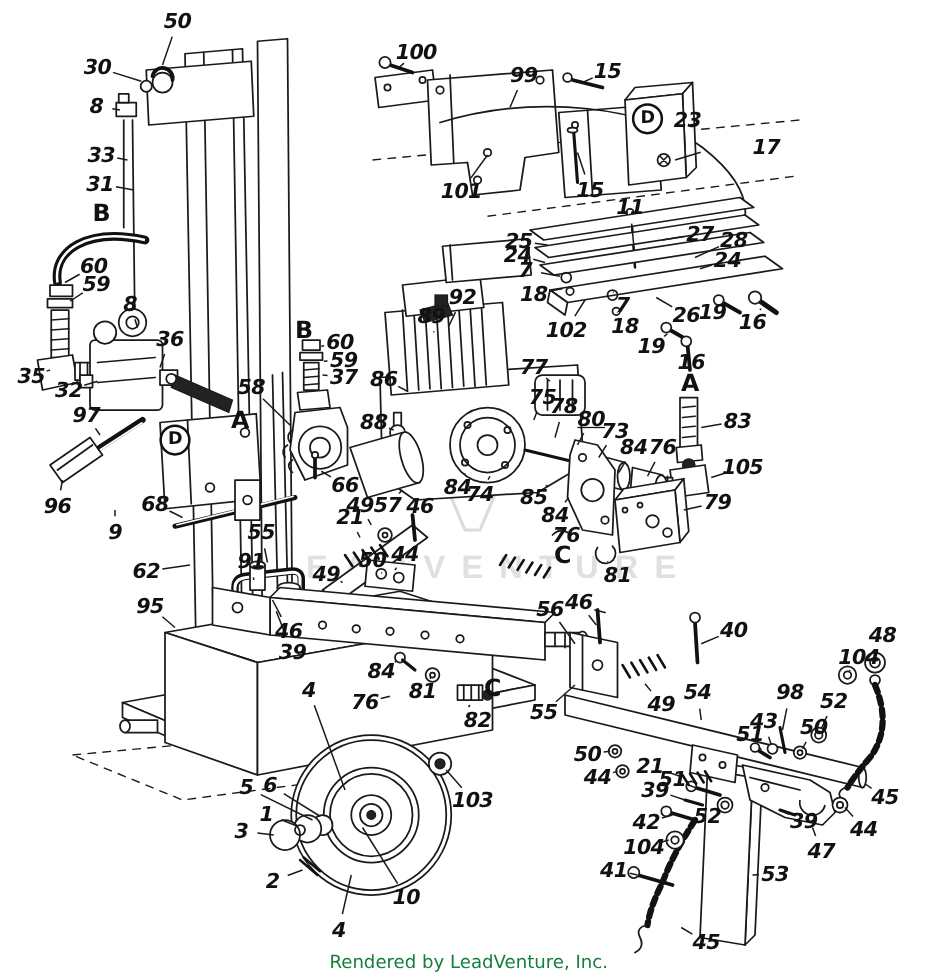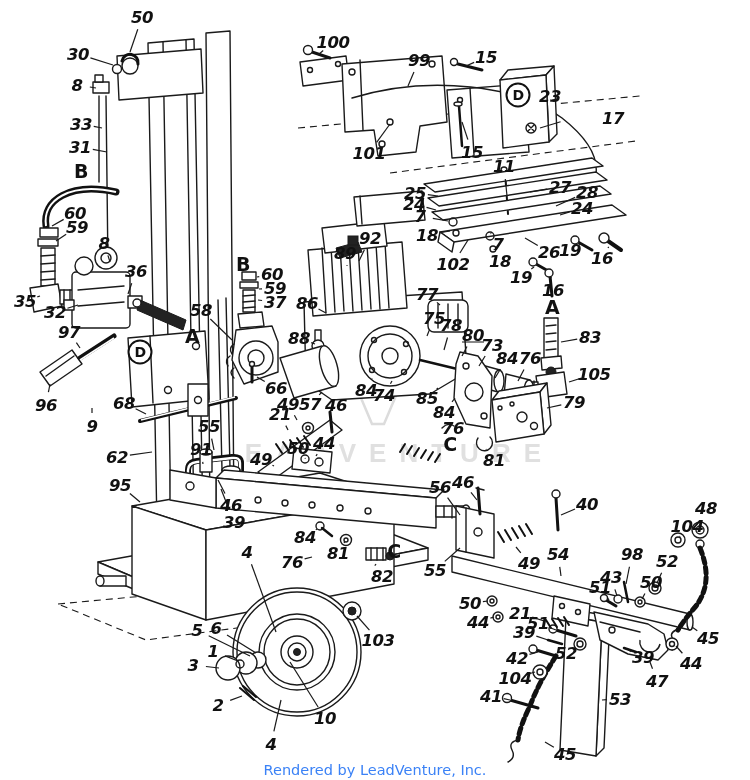--- a/index.html
+++ b/index.html
@@ -7,21 +7,21 @@
          font-family:"DejaVu Sans",sans-serif;}
   #art{position:absolute;left:0;top:0;}
   #callout-layer{position:absolute;left:0;top:0;width:750px;height:780px;}
   .callout{position:absolute;transform:translate(-50%,-50%);white-space:nowrap;color:#111;
            font:italic 700 16.5px "DejaVu Sans",sans-serif;letter-spacing:-0.5px;}
   .callout.letter{font:700 19px "DejaVu Sans",sans-serif;font-style:normal;}
   .callout.circled{font:700 14px "DejaVu Sans",sans-serif;font-style:normal;
            width:21px;height:21px;line-height:21px;text-align:center;
            border:2px solid #111;border-radius:50%;background:#fff;}
   #footer{position:absolute;left:50%;top:762px;transform:translateX(-50%);
-          color:#3b82f6;font:400 14.5px "DejaVu Sans",sans-serif;}
+          color:#15803d;font:400 14.5px "DejaVu Sans",sans-serif;}
   svg .ln{stroke:#1a1a1a;stroke-width:1.4;fill:none;stroke-linecap:round;stroke-linejoin:round;}
   svg .fw{stroke:#1a1a1a;stroke-width:1.4;fill:#fff;stroke-linejoin:round;}
   svg .dk{stroke:#1a1a1a;stroke-width:1;fill:#222;}
   svg .dash{stroke:#1a1a1a;stroke-width:1.1;fill:none;stroke-dasharray:7 5;}
   svg .thick{stroke:#111;fill:none;stroke-linecap:round;}
   #leaders line{stroke:#1a1a1a;stroke-width:1.2;}
 </style>
 </head>
 <body>
 

